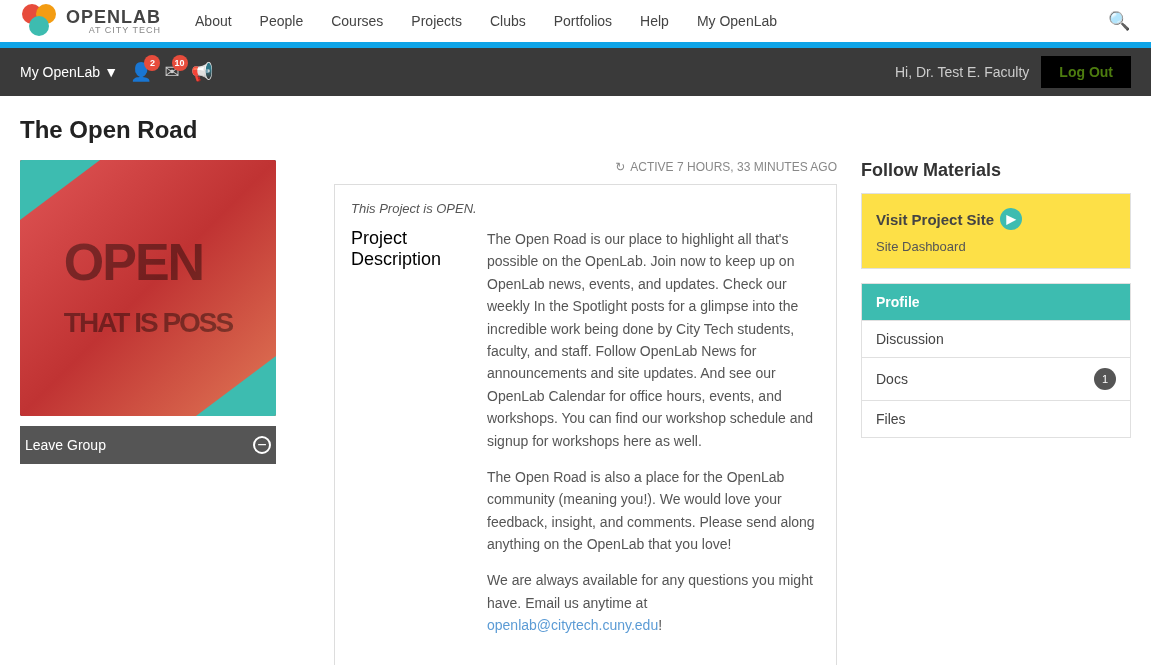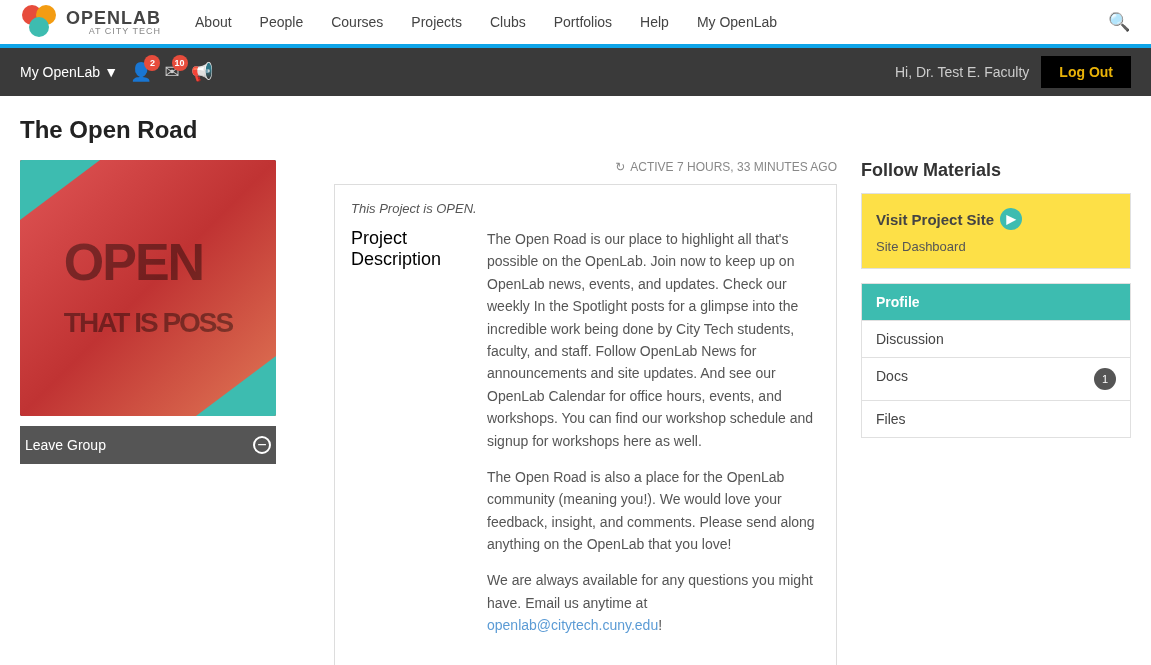--- a/index.html
+++ b/index.html
@@ -3,21 +3,21 @@
   <meta charset="utf-8">
   <style>
     * { box-sizing: border-box; margin: 0; padding: 0; }
     body { font-family: Arial, Helvetica, sans-serif; font-size: 14px; color: #333; background: #fff; }
 
     
     .top-nav {
       display: flex;
       align-items: center;
       background: #fff;
-      border-bottom: 4px solid #0ea5e9;
+      border-bottom: 6px solid #0ea5e9;
       padding: 0 20px;
       height: 48px;
     }
     .logo-area {
       display: flex;
       align-items: center;
       margin-right: 20px;
     }
     .logo-icon {
       width: 38px;
@@ -111,21 +111,21 @@
     }
     .sec-nav-right {
       display: flex;
       align-items: center;
       gap: 12px;
       color: #ccc;
       font-size: 14px;
     }
     .logout-btn {
       background: #000;
-      color: #eab308;
+      color: #4d7c0f;
       padding: 8px 18px;
       font-size: 14px;
       cursor: pointer;
       border: none;
       font-weight: bold;
     }
 
     
     .page-content {
       max-width: 1151px;
@@ -317,20 +317,21 @@
       cursor: pointer;
     }
 
     
     .profile-menu {
       border: 1px solid #e0e0e0;
       overflow: hidden;
     }
     .profile-menu-item {
       display: flex;
+      align-items: center;
       justify-content: space-between;
       padding: 10px 14px;
       border-bottom: 1px solid #e0e0e0;
       cursor: pointer;
       font-size: 14px;
       color: #444;
       background: #fff;
     }
     .profile-menu-item:last-child { border-bottom: none; }
     .profile-menu-item.active {

